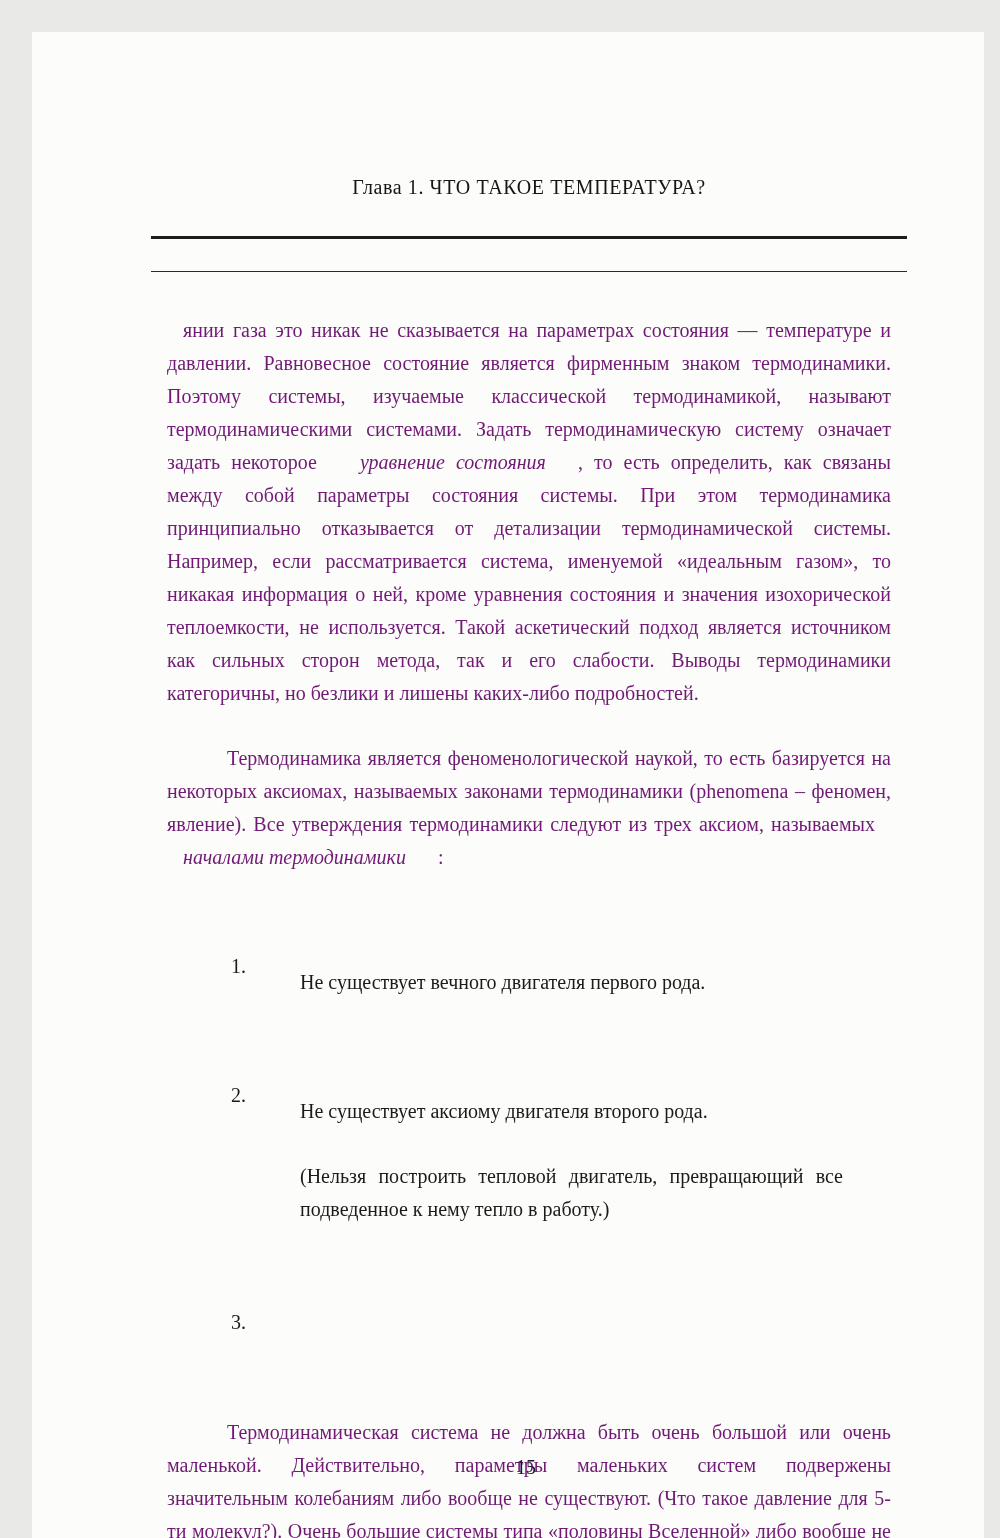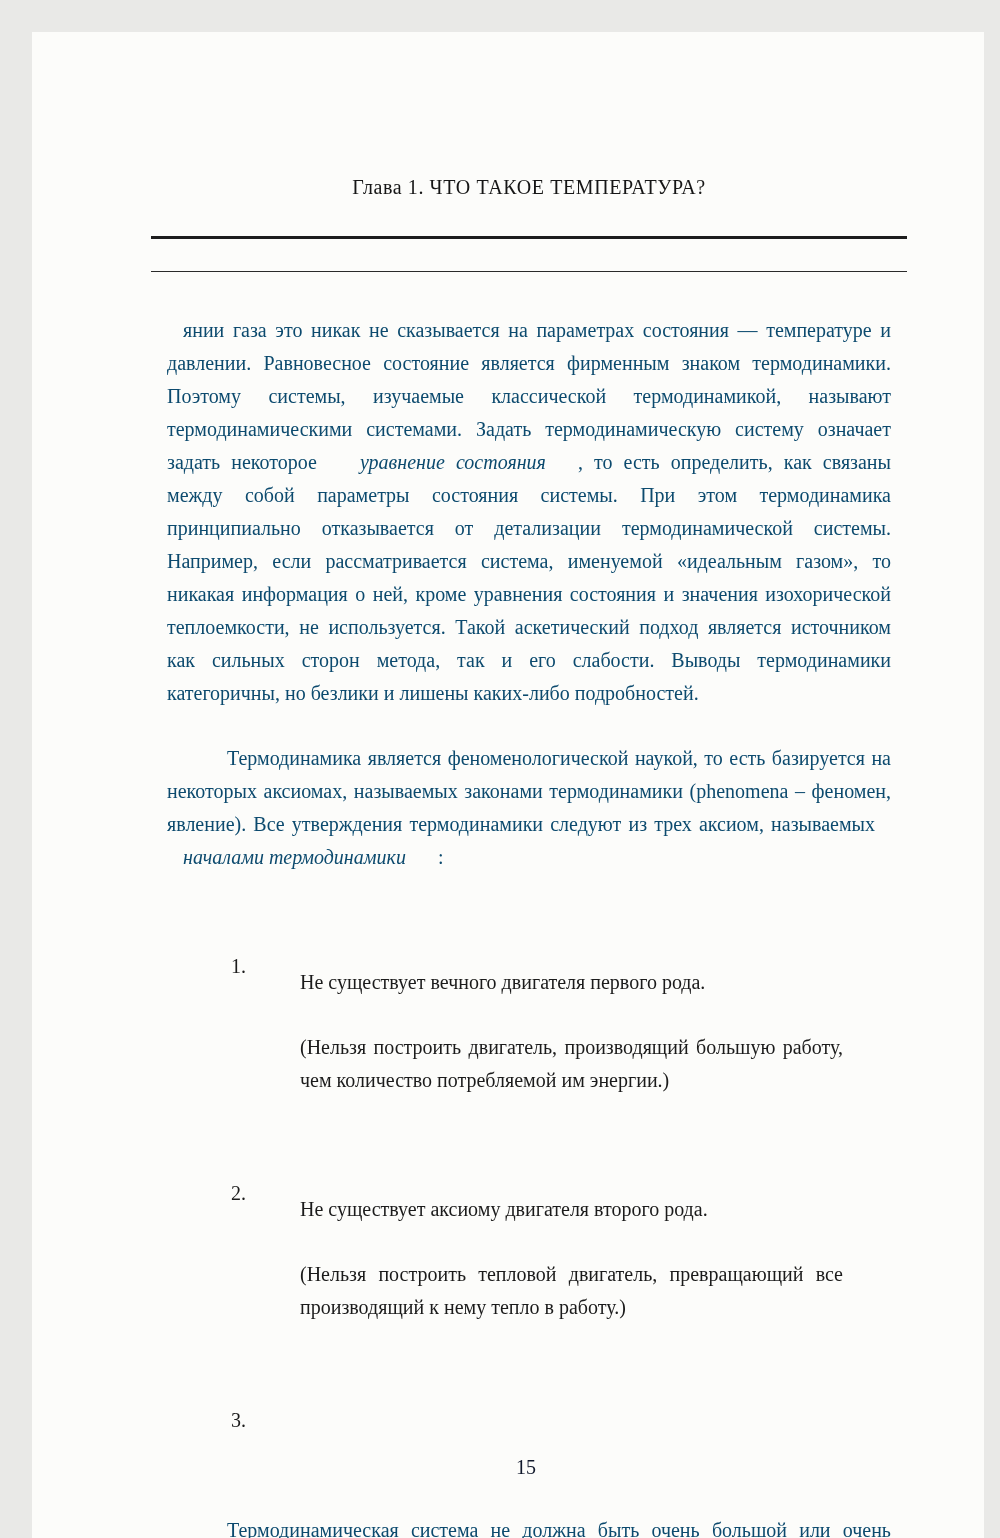--- a/index.html
+++ b/index.html
@@ -32,21 +32,21 @@
   .rule {
     height: 6px;
     border-top: 3px solid #1d1d1d;
     border-bottom: 1px solid #2a2a2a;
     margin-bottom: 26px;
   }
   .para {
     font-size: 20px;
     line-height: 33px;
     text-align: justify;
-    color: #0c4a6e;
+    color: #701a75;
   }
   .para.indent { text-indent: 44px; }
   .it { font-style: italic; }
   .axiom-list {
     margin: 12px 0 13px 32px;
   }
   .list-item { display: flex; }
   .num {
     width: 33px;
     flex: none;
@@ -83,29 +83,28 @@
     <p class="para no-indent"><span>янии газа это никак не сказывается на параметрах состояния — температуре и давлении. Равновесное состояние является фирменным знаком термодинамики. Поэтому системы, изучаемые классической термодинамикой, называют термодинамическими системами. Задать термодинамическую систему означает задать некоторое </span><span class="it">уравнение состояния</span><span>, то есть определить, как связаны между собой параметры состояния системы. При этом термодинамика принципиально отказывается от детализации термодинамической системы. Например, если рассматривается система, именуемой «идеальным газом», то никакая информация о ней, кроме уравнения состояния и значения изохорической теплоемкости, не используется. Такой аскетический подход является источником как сильных сторон метода, так и его слабости. Выводы термодинамики категоричны, но безлики и лишены каких-либо подробностей.</span></p>
 
     <p class="para indent"><span>Термодинамика является феноменологической наукой, то есть базируется на некоторых аксиомах, называемых законами термодинамики (phenomena – феномен, явление). Все утверждения термодинамики следуют из трех аксиом, называемых </span><span class="it">началами термодинамики</span><span>:</span></p>
 
     <div class="axiom-list">
 
       <div class="list-item">
         <span class="num">1.</span>
         <div class="item-body">
           <div class="item-main">Не существует вечного двигателя первого рода.</div>
-          <div class="item-note">(Нельзя построить двигатель, производящий большую работу, чем количество потребляемой им энергии.)</div>
         </div>
       </div>
 
       <div class="list-item">
         <span class="num">2.</span>
         <div class="item-body">
           <div class="item-main">Не существует аксиому двигателя второго рода.</div>
-          <div class="item-note">(Нельзя построить тепловой двигатель, превращающий все производящий к нему тепло в работу.)</div>
+          <div class="item-note">(Нельзя построить тепловой двигатель, превращающий все подведенное к нему тепло в работу.)</div>
         </div>
       </div>
 
       <div class="list-item">
         <span class="num">3.</span>
         <div class="item-body">
         </div>
       </div>
 
     </div>

